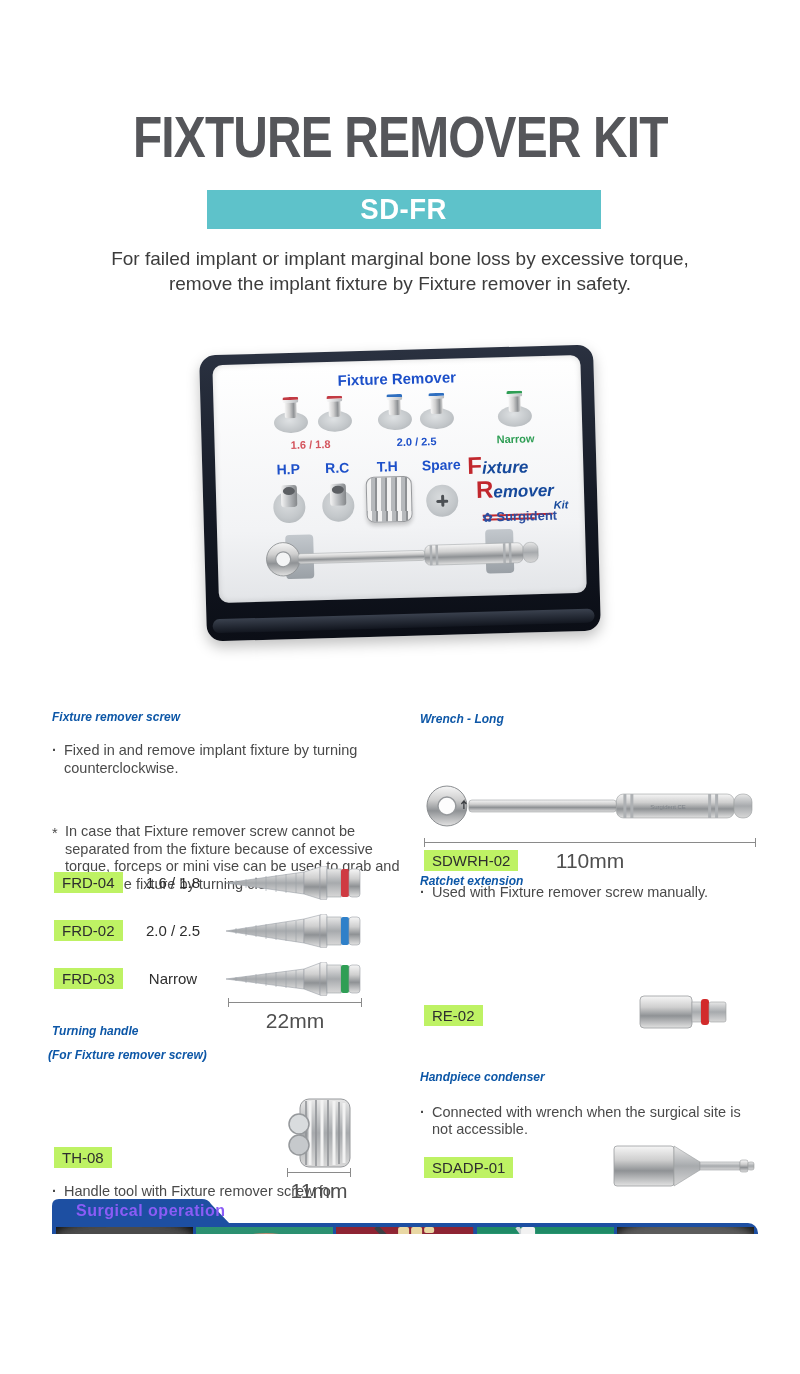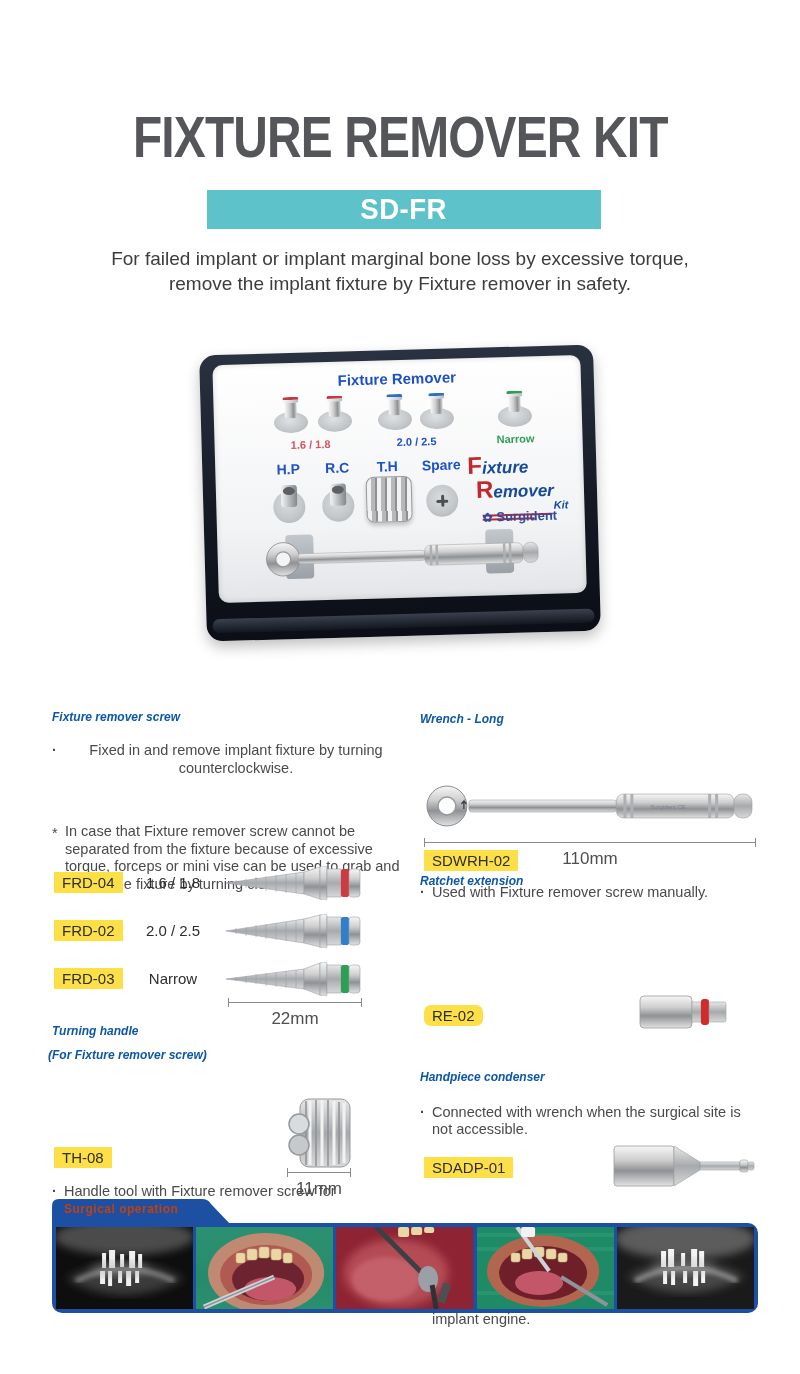--- a/index.html
+++ b/index.html
@@ -1,17 +1,17 @@
 <!DOCTYPE html>
 <html><head>
 <meta charset="utf-8">
 <style>
   * { margin:0; padding:0; box-sizing:border-box; }
   body { background:#ffffff; font-family:"Liberation Sans", sans-serif; }
-  .page { position:relative; width:800px; height:1374px; background:#fff; overflow:hidden; margin:0 auto; }
+  .page { position:relative; width:800px; height:1234px; background:#fff; overflow:hidden; margin:0 auto; }
 
   
   .title { position:absolute; left:0; top:104px; width:800px; text-align:center;
            font-size:57px; font-weight:bold; color:#55565a; letter-spacing:-1px; }
   .title span { display:inline-block; transform:scaleX(0.84); transform-origin:center; white-space:nowrap; }
   .model-banner { position:absolute; left:207px; top:190px; width:394px; height:39px;
                   background:#5ec2ca; display:flex; align-items:center; justify-content:center; }
   .model-banner .model { color:#ffffff; font-size:29px; font-weight:bold; letter-spacing:0.5px;
                   display:inline-block; transform:scaleX(0.95); }
   .desc { position:absolute; left:0; top:246px; width:800px; text-align:center;
@@ -62,32 +62,32 @@
   .holder { position:absolute; width:28px; height:44px; background:linear-gradient(180deg,#c3c8cd,#9aa0a6);
             border-radius:4px; }
 
   
   .sec-head { position:absolute; font-size:12px; font-weight:bold; font-style:italic; color:#0d57a7; }
   .body-txt { position:absolute; font-size:14.5px; color:#4a4a4a; line-height:17.5px; }
   .bullet { padding-left:12px; position:relative; }
   .bullet::before { content:"\00B7"; position:absolute; left:0; top:0; font-weight:bold; color:#4a4a4a; }
   .note { padding-left:13px; position:relative; }
   .note::before { content:"*"; position:absolute; left:0; top:2px; color:#4a4a4a; }
-  .chip { position:absolute; background:#fde047; color:#2e2e2e; font-size:15px; padding:2px 8px; }
+  .chip { position:absolute; background:#bef264; color:#2e2e2e; font-size:15px; padding:2px 8px; }
   .dim { position:absolute; }
   .dim .line { height:9px; border-left:1px solid #8a8a8a; border-right:1px solid #8a8a8a; position:relative; }
   .dim .line::after { content:""; position:absolute; left:0; right:0; top:4px; border-top:1px solid #8a8a8a; }
-  .dim .lbl { text-align:center; font-size:17px; color:#4f4f4f; margin-top:2px; }
+  .dim .lbl { text-align:center; font-size:21px; color:#4f4f4f; margin-top:2px; }
   svg .tinytext { font-size:6px; fill:#7d8288; font-family:"Liberation Sans",sans-serif; }
 
   
   .op-tab { position:absolute; left:52px; top:1199px; width:178px; height:25px; }
   .op-tab .bg { position:absolute; inset:0; background:#1d4fa2;
                 clip-path:path("M0,7 Q0,0 7,0 L150,0 Q156,0 159,5 L178,25 L0,25 Z"); }
-  .op-tab .lbl { position:absolute; left:12px; top:3px; color:#c2410c; font-weight:bold; font-size:12px; letter-spacing:0.5px; }
+  .op-tab .lbl { position:absolute; left:24px; top:3px; color:#8b5cf6; font-weight:bold; font-size:16px; letter-spacing:0.5px; }
   .op-strip { position:absolute; left:52px; top:1223px; width:706px; height:90px;
               background:#1d4fa2; border-radius:0 10px 10px 10px; padding:4px; display:flex; gap:3px; }
   .op-strip svg { flex:1 1 0; height:82px; min-width:0; }
 </style>
 </head>
 <body>
 
 <div class="page">
 
   <svg width="0" height="0" style="position:absolute">
@@ -196,21 +196,21 @@
         <rect x="200" y="12" width="3" height="24" fill="#aeb1b4"></rect>
           <rect x="207" y="12" width="3" height="24" fill="#aeb1b4"></rect>
         <rect x="288" y="12" width="3" height="24" fill="#aeb1b4"></rect>
           <rect x="295" y="12" width="3" height="24" fill="#aeb1b4"></rect>
         <rect x="312" y="12" width="18" height="24" rx="8" fill="url(#metalV2)" stroke="#9a9da0" stroke-width="0.6"></rect>
       </svg>
     </div>
   </div>
 
   <div class="sec-head" style="left:52px;top:710px;">Fixture remover screw</div>
-  <div class="body-txt bullet" style="left:52px;top:742px;width:356px;text-align:center;">Fixed in and remove implant fixture by turning counterclockwise.</div>
+  <div class="body-txt bullet" style="left:52px;top:742px;width:356px;">Fixed in and remove implant fixture by turning counterclockwise.</div>
   <div class="body-txt note" style="left:52px;top:788px;width:364px;">In case that Fixture remover screw cannot be separated from the fixture because of excessive torque, forceps or mini vise can be used to grab and loosen the fixture by turning clockwise.</div>
 
   <div class="chip" style="left:54px;top:872px;">FRD-04</div>
   <div class="body-txt" style="left:138px;top:874px;width:70px;text-align:center;color:#2e2e2e;font-size:15px;">1.6 / 1.8</div>
   <svg style="position:absolute;left:224px;top:866px;" width="138" height="34" viewBox="0 0 138 34">
     <polygon points="2,17 80,6 80,28" fill="url(#metalV2)" stroke="#9aa0a6" stroke-width="0.6"></polygon>
     <line x1="14" y1="16" x2="16" y2="19" stroke="#8f9采" stroke-width="0"></line>
     <g stroke="#9aa0a6" stroke-width="1" opacity="0.6">
       <line x1="12" y1="14" x2="12" y2="20"></line>
         <line x1="22" y1="13" x2="22" y2="22"></line>
@@ -314,21 +314,21 @@
     <rect x="312" y="12" width="18" height="24" rx="8" fill="url(#metalV2)" stroke="#9a9da0" stroke-width="0.6"></rect>
   </svg>
   <div class="dim" style="left:424px;top:838px;width:332px;">
     <div class="line"></div>
     <div class="lbl">110mm</div>
   </div>
   <div class="chip" style="left:424px;top:850px;">SDWRH-02</div>
 
   <div class="sec-head" style="left:420px;top:874px;">Ratchet extension</div>
   <div class="body-txt bullet" style="left:420px;top:946px;width:340px;">Connected with wrench when the surgical site is not accessible.</div>
-  <div class="chip" style="left:424px;top:1005px;border-radius:7px;">RE-02</div>
+  <div class="chip" style="left:424px;top:1005px;">RE-02</div>
   <svg style="position:absolute;left:638px;top:991px;" width="90" height="42" viewBox="0 0 90 42">
     <rect x="2" y="5" width="52" height="32" rx="4" fill="url(#metalV)" stroke="#9a9da0" stroke-width="0.8"></rect>
     <rect x="54" y="11" width="9" height="20" fill="url(#metalV2)" stroke="#9a9da0" stroke-width="0.6"></rect>
     <rect x="63" y="8" width="8" height="26" rx="3" fill="#d22b2b"></rect>
     <rect x="71" y="11" width="17" height="20" rx="2" fill="url(#metalV2)" stroke="#9a9da0" stroke-width="0.6"></rect>
   </svg>
 
   <div class="sec-head" style="left:420px;top:1070px;">Handpiece condenser</div>
   <div class="body-txt bullet" style="left:420px;top:1101px;width:340px;">Used to connect Fixture remover screw with implant engine.</div>
   <div class="chip" style="left:424px;top:1157px;">SDADP-01</div>

